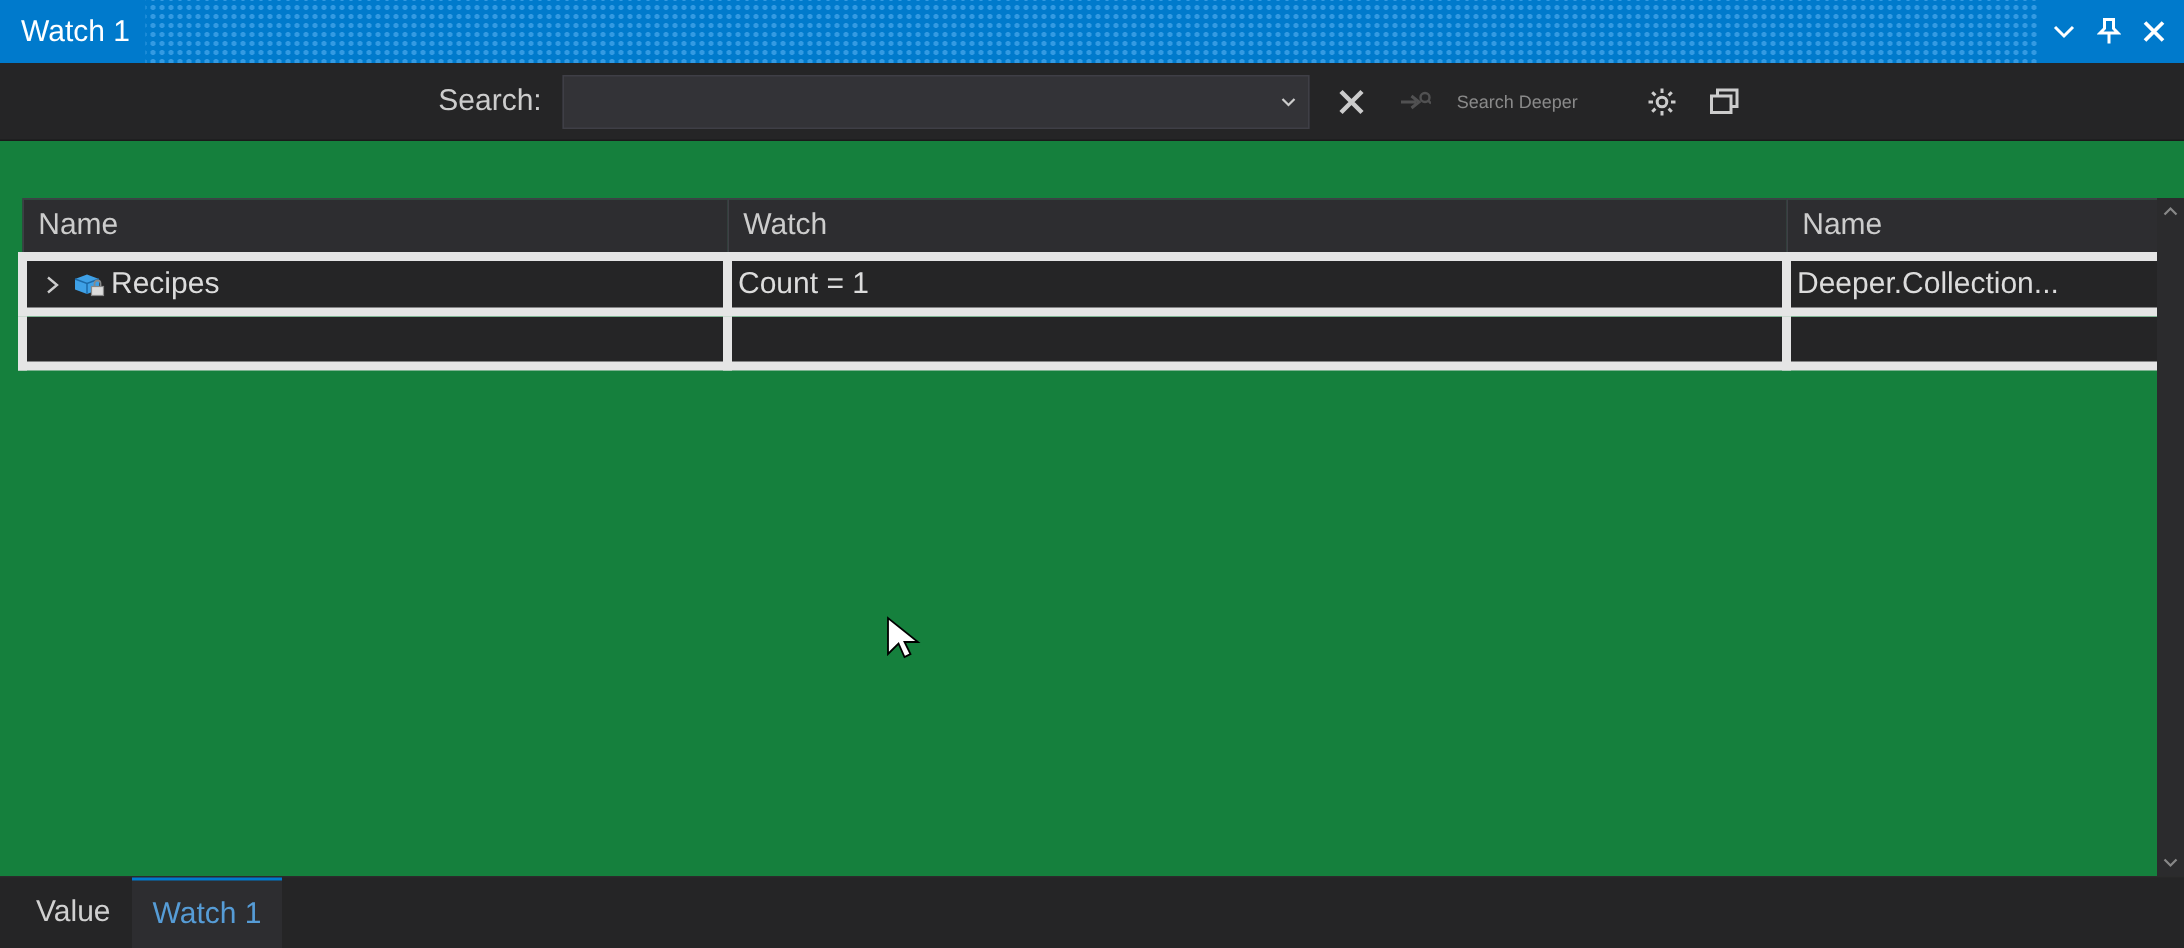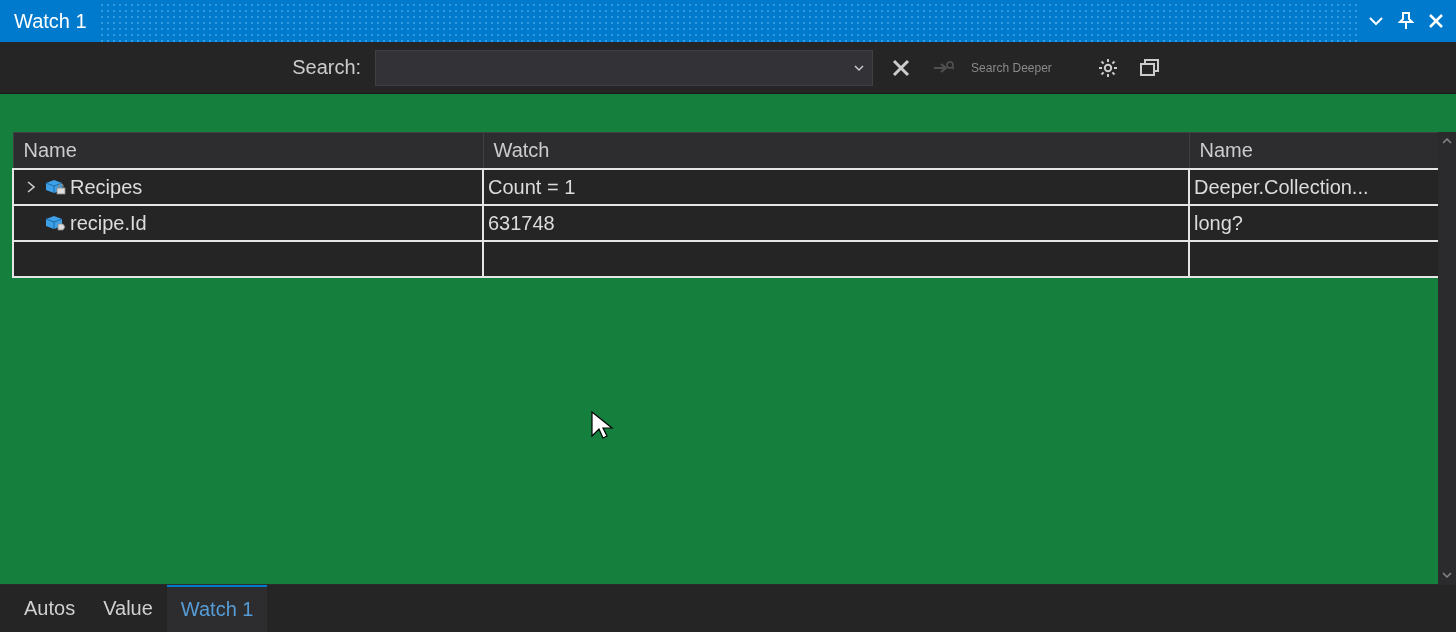--- a/index.html
+++ b/index.html
@@ -79,21 +79,21 @@
     text-align: left;
     padding: 6px 10px;
     border: 1px solid #3f3f46;
     border-top: 1px solid #3f3f46;
   }
   .grid td {
     background: #252526;
     font-size: 20px;
     color: #dcdcdc;
     padding: 4px 8px 4px 4px;
-    border: 2px solid #e5e5e5;
+    border: 6px solid #e5e5e5;
     white-space: nowrap; overflow: hidden; text-overflow: ellipsis;
     height: 36px;
   }
   .grid tr.empty td { height: 36px; }
 
   .name-cell { display:flex; align-items:center; gap:6px; padding-left: 6px; }
   .expander { width:14px; height:14px; display:flex; align-items:center; justify-content:center; cursor:pointer; }
   .expander.blank { visibility:hidden; }
   .obj-icon { width:20px; height:16px; position:relative; }
   .obj-icon svg { display:block; }
@@ -238,39 +238,20 @@
                 <rect x="13" y="9" width="8" height="6" fill="#ddd" stroke="#888" stroke-width="0.8"></rect>
                 <path d="M15 9 v-2 a2 2 0 0 1 4 0 v2" fill="none" stroke="#888" stroke-width="1.2"></path>
               </svg>
             </span>
             <span>Recipes</span>
           </div>
         </td>
         <td>Count = 1</td>
         <td>Deeper.Collection...</td>
       </tr>
-      <tr>
-        <td>
-          <div class="name-cell">
-            <span class="expander blank">
-              <svg width="10" height="12"></svg>
-            </span>
-            <span class="obj-icon">
-              <svg width="22" height="16" viewBox="0 0 22 16">
-                <path d="M2 4 L10 1 L18 4 L18 11 L10 14 L2 11 Z" fill="#3ea0e6"></path>
-                <path d="M2 4 L10 7 L18 4 M10 7 L10 14" stroke="#1d6aa8" stroke-width="1" fill="none"></path>
-                <path d="M14 9 l5 0 l2 3 l-2 3 l-5 0 z" fill="#ddd" stroke="#888" stroke-width="0.8"></path>
-              </svg>
-            </span>
-            <span>recipe.Id</span>
-          </div>
-        </td>
-        <td>631748</td>
-        <td>long?</td>
-      </tr>
       <tr class="empty">
         <td></td>
           <td></td>
           <td></td>
       </tr>
     </tbody>
   </table>
 </div>
 
 <div class="vscrollbar">
@@ -281,23 +262,20 @@
   </div>
   <div class="down">
     <svg width="10" height="8" viewBox="0 0 10 8">
         <path d="M1 2 L5 6 L9 2" fill="none" stroke="#888" stroke-width="1.5"></path>
       </svg>
   </div>
 </div>
 
 <div class="bottom-tabs">
   <div class="tab">
-      <span>Autos</span>
-    </div>
-  <div class="tab">
       <span>Value</span>
     </div>
   <div class="tab active">
       <span>Watch 1</span>
     </div>
 </div>
 
 <div class="cursor">
   <svg width="24" height="32" viewBox="0 0 24 32">
     <path d="M2 2 L2 26 L9 19 L13 28 L17 26 L13 18 L22 18 Z" fill="#fff" stroke="#000" stroke-width="1.2"></path>

